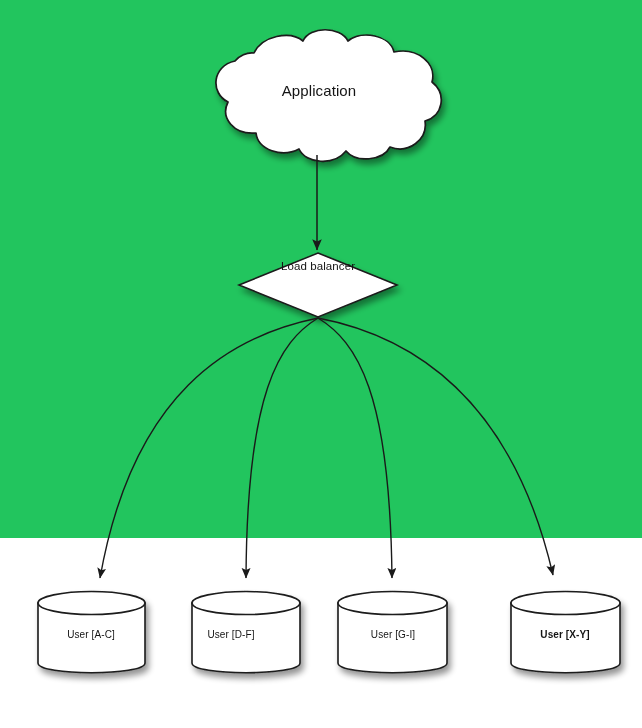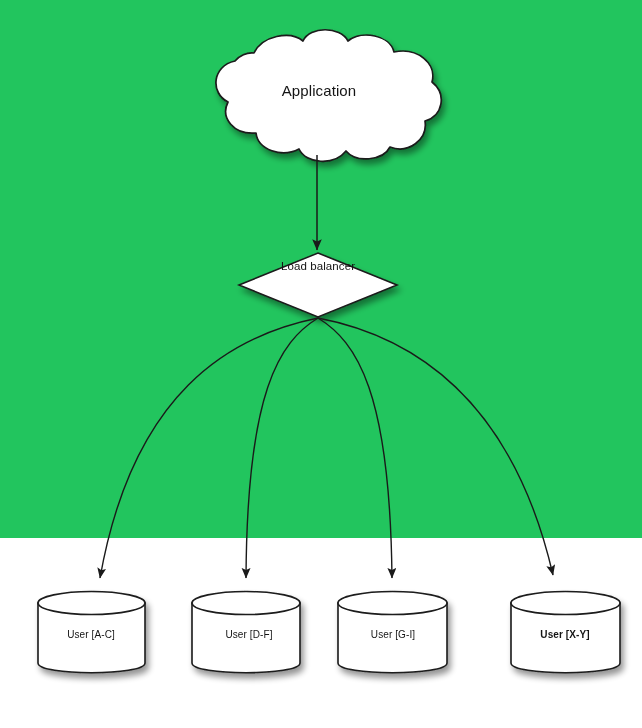--- a/index.html
+++ b/index.html
@@ -55,21 +55,21 @@
     left: 248px;
     top: 260px;
     width: 140px;
   }
   .label-db {
     font-size: 10px;
     top: 629px;
     width: 130px;
   }
   .label-db-0 { left: 26px; }
-  .label-db-1 { left: 184px; }
+  .label-db-1 { left: 166px; }
   .label-db-2 { left: 328px; }
   .label-db-3 { left: 500px; font-weight: bold; }
 </style>
 </head>
 <body>
 
 <div id="diagram-canvas">
 
   <svg id="diagram-svg" viewBox="0 0 642 728">
     <defs>

